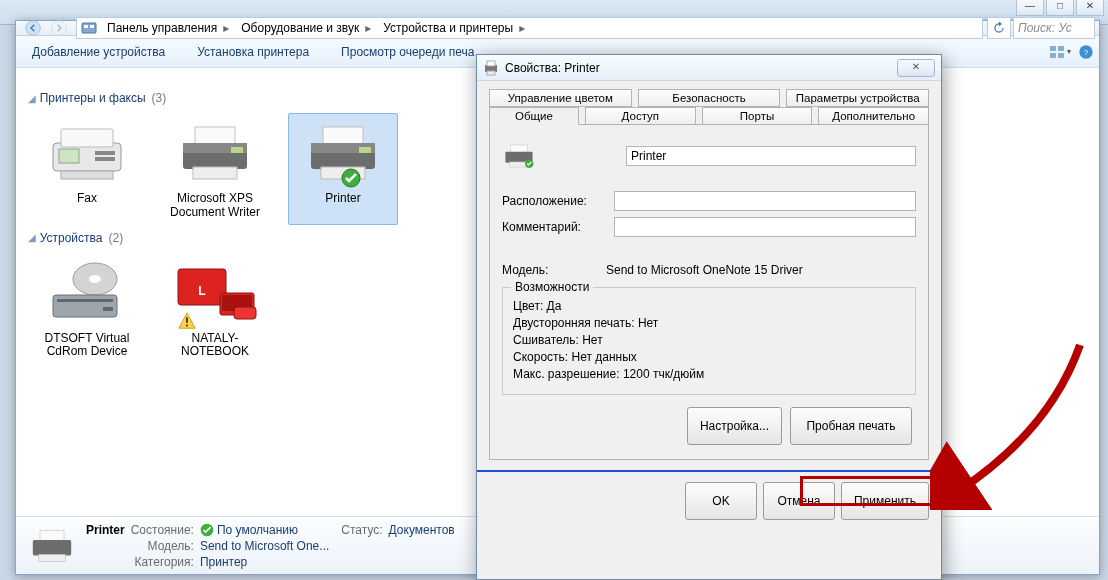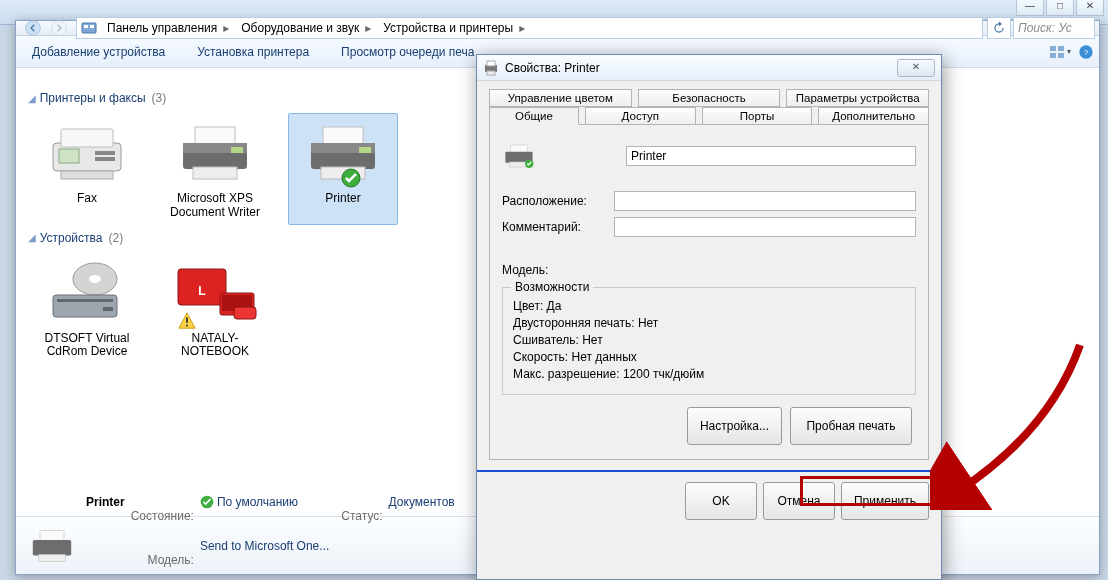--- a/index.html
+++ b/index.html
@@ -28,21 +28,21 @@
   .group-header .count { color: #7b7b7b; margin-left: 6px; }
   .items { display: flex; gap: 18px; flex-wrap: wrap; margin-left: 4px; }
   .item { width: 110px; text-align: center; cursor: default; padding: 4px; border: 1px solid transparent; border-radius: 2px; }
   .item.selected { background: rgba(155,195,240,0.5); border: 1px solid #8ab7e6; }
   .item .icon-box { width: 90px; height: 70px; margin: 0 auto 4px; display: flex; align-items: center; justify-content: center; position: relative; }
   .item .lbl { line-height: 1.15; color: #000; }
   
   .details { position: absolute; left: 0; bottom: 0; right: 0; height: 58px; background: linear-gradient(#fcfeff,#ecf2f9); border-top: 1px solid #d7e1ec; display: flex; align-items: center; padding: 4px 12px; }
   .details .thumb { width: 48px; height: 48px; margin-right: 10px; display:flex;align-items:center;justify-content:center; }
   .details .rows { display: grid; grid-template-columns: auto auto auto auto auto auto; column-gap: 6px; row-gap: 2px; align-items: center; }
-  .details .lbl { color: #6a6a6a; text-align: right; margin-top: 28px; }
+  .details .lbl { color: #6a6a6a; text-align: right; }
   .details .val { color: #1a3e72; }
   
   .dialog { position: absolute; left: 476px; top: 54px; width: 466px; height: 526px; background: #f0f0f0; border: 1px solid #6b8bb3; box-shadow: 2px 4px 18px rgba(0,0,0,0.4); }
   .dlg-titlebar { height: 26px; background: linear-gradient(#fafdff,#e5eef9); border-bottom: 1px solid #cfd8e2; display: flex; align-items: center; padding: 0 6px; }
   .dlg-titlebar .ticon { margin-right: 6px; }
   .dlg-titlebar .ttext { flex: 1; color: #000; }
   .dlg-close { width: 38px; height: 18px; border: 1px solid #a9b6c4; border-radius: 3px; background: linear-gradient(#f7fbff,#dce7f2); text-align: center; line-height: 14px; color: #555; font-size: 10px; cursor: default; }
   .dlg-body { padding: 8px 12px 10px 12px; }
   .tabs-row { display: flex; gap: 6px; }
   .tab { flex: 1; text-align: center; border: 1px solid #b4b4b4; border-bottom: 0; background: linear-gradient(#fdfdfd,#eeeeee); padding: 2px 4px; font-size: 11.5px; color: #000; cursor: default; position: relative; }
@@ -334,20 +334,21 @@
       <div class="field-row" style="margin-top:20px">
         <span class="flabel">Расположение:</span>
         <input class="txt" style="">
       </div>
       <div class="field-row">
         <span class="flabel">Комментарий:</span>
         <input class="txt" style="">
       </div>
       <div class="model-row">
         <span class="flabel">Модель:</span>
+        <span>Send to Microsoft OneNote 15 Driver</span>
       </div>
 
       <div class="groupbox">
         <span class="legend">Возможности</span>
         <div class="cols">
           <div class="col">
             <div class="col-line">Цвет: Да</div>
             <div class="col-line">Двусторонняя печать: Нет</div>
             <div class="col-line">Сшиватель: Нет</div>
             <div class="col-line">Скорость: Нет данных</div>

